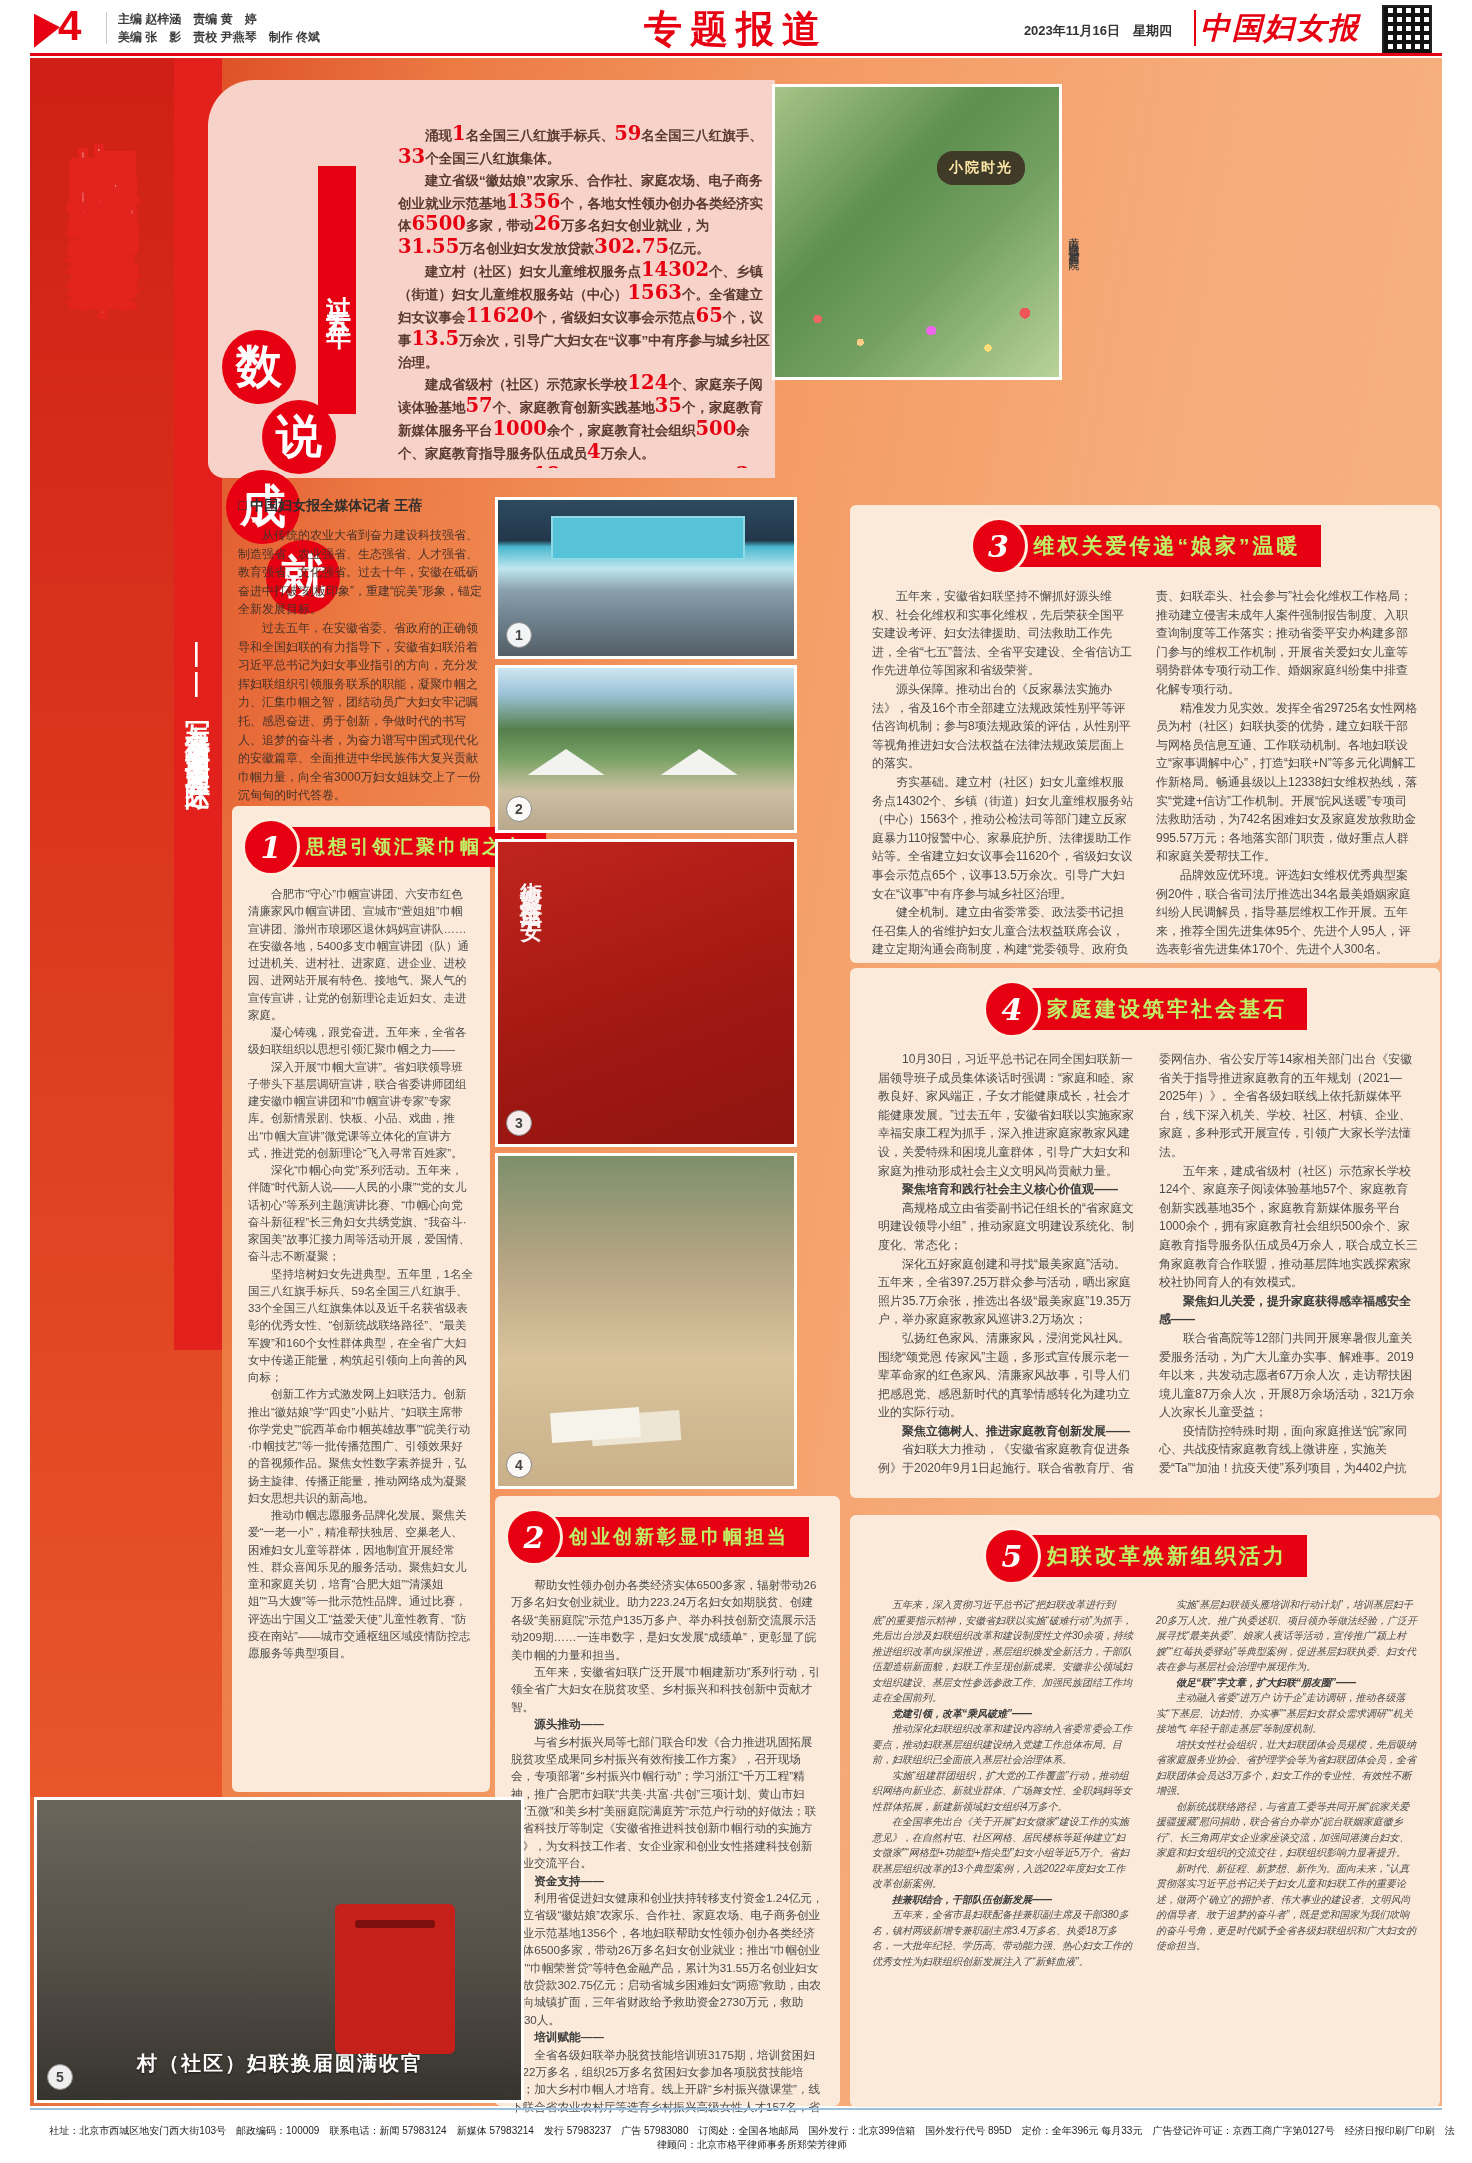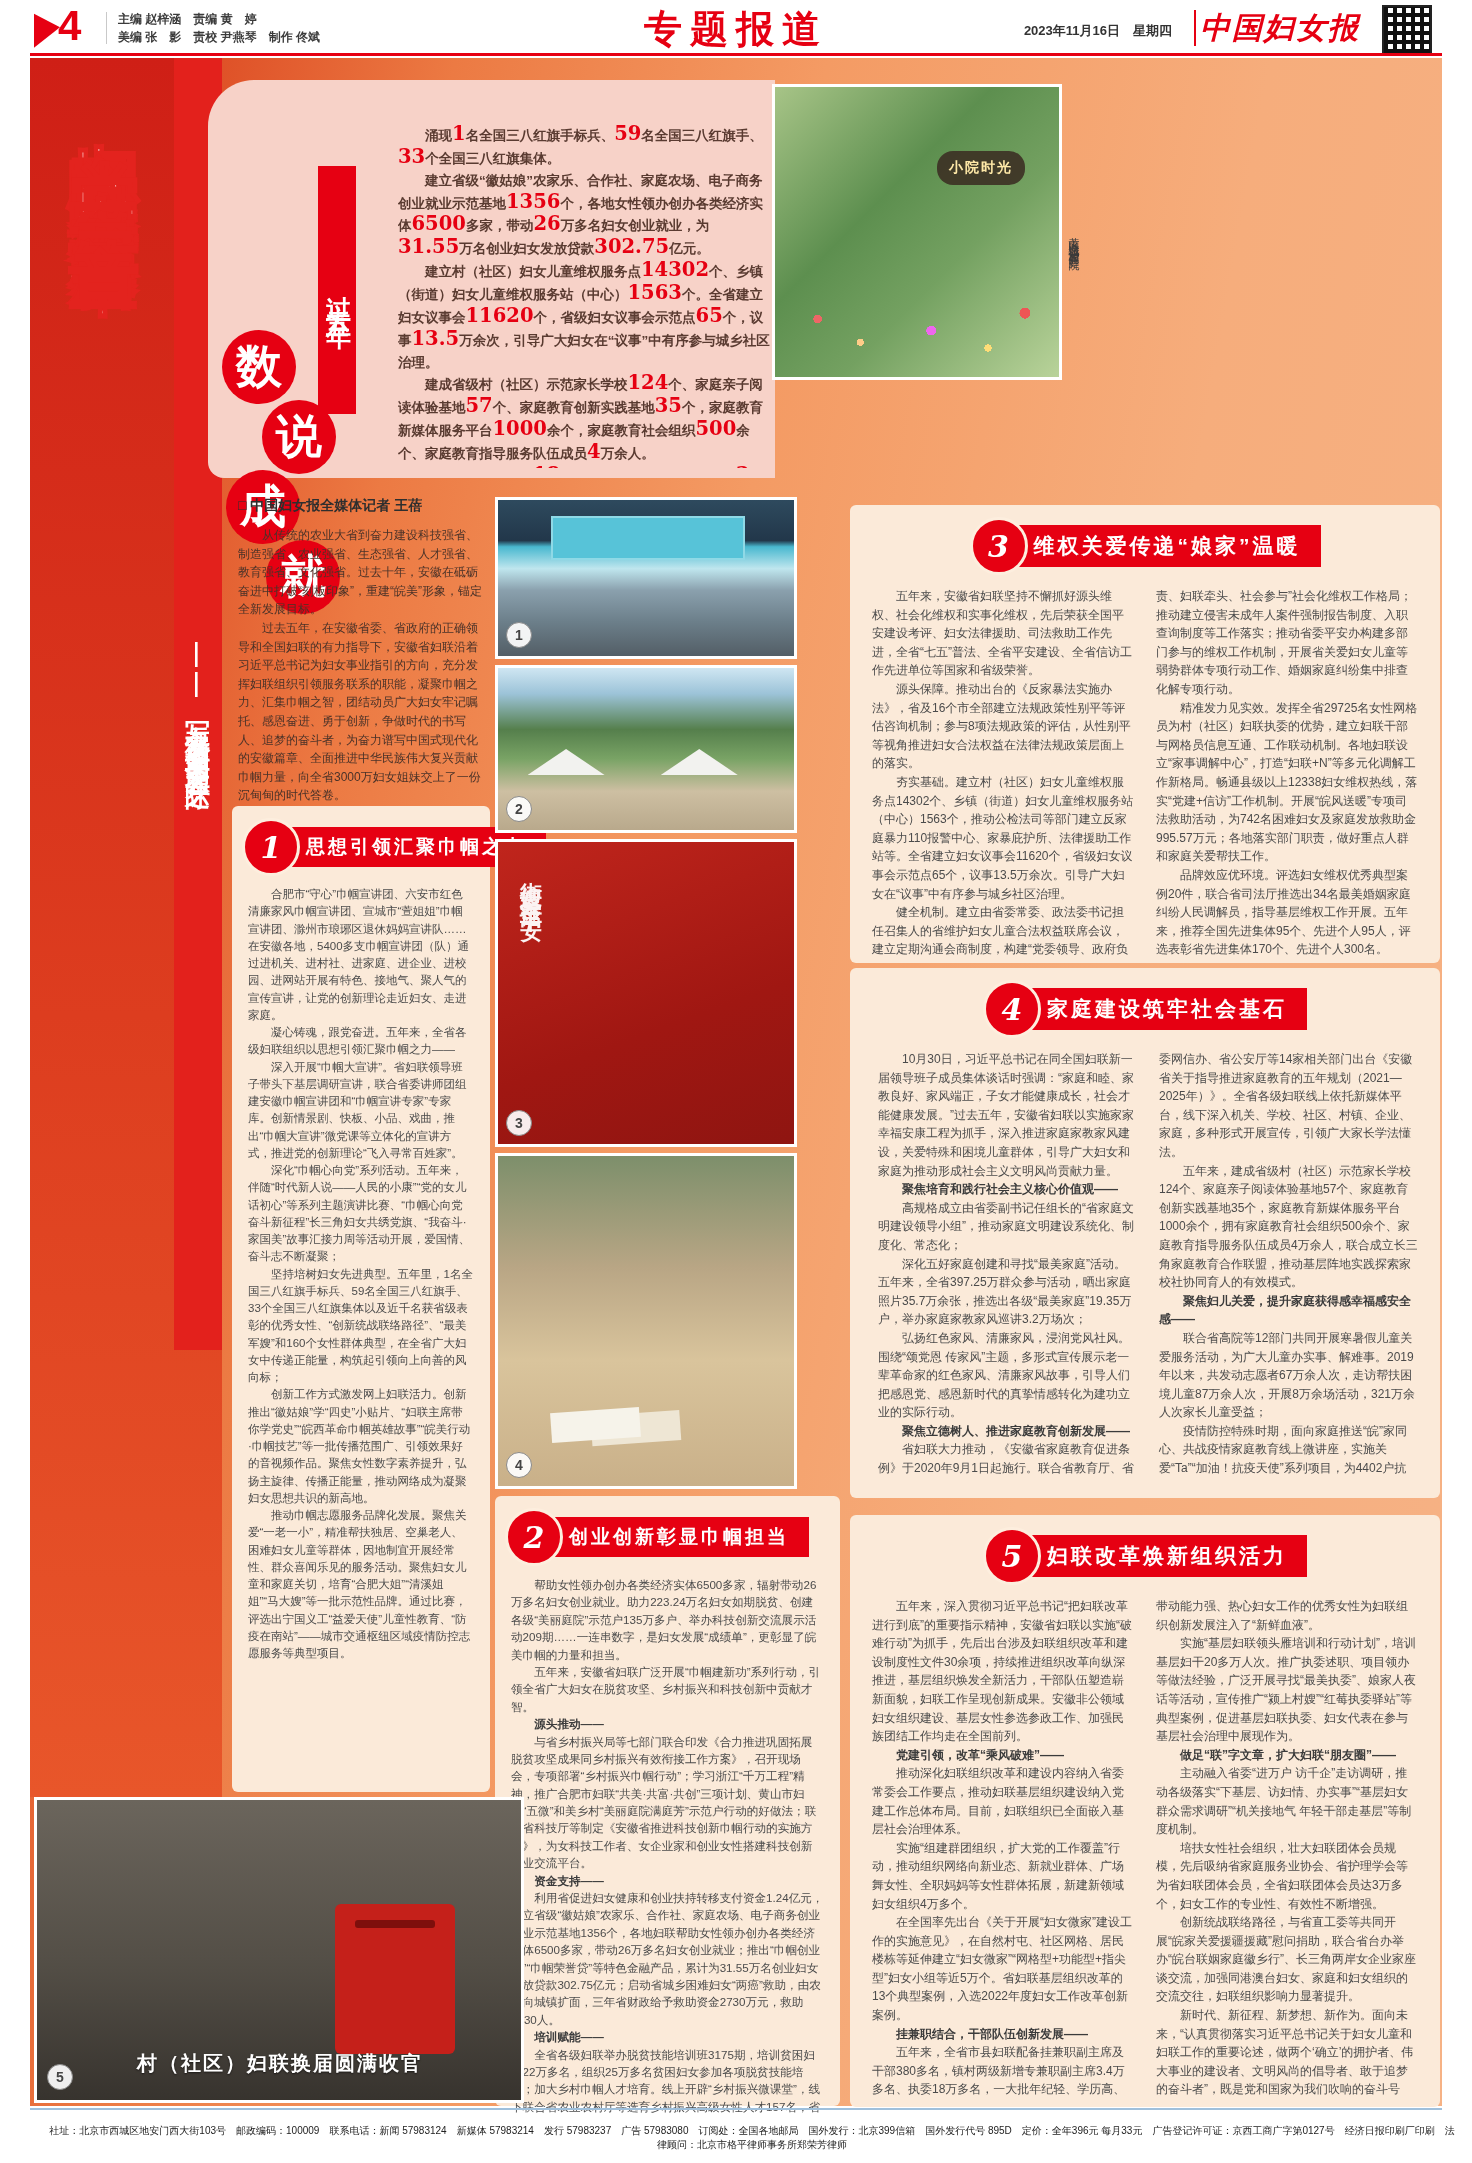--- a/index.html
+++ b/index.html
@@ -88,31 +88,31 @@
   .lead-body p{margin:0;text-indent:2em;}
 
   
   .section{position:absolute;background:#fbead9;border-radius:6px;}
   .sec-head{position:relative;display:flex;align-items:center;padding:12px 0 0 0;}
   .sec-head.center{justify-content:center;}
   .sec-head.left{padding-left:10px;}
   .sec-badge{width:52px;height:52px;border-radius:50%;background:#e60012;border:3px solid #fdeede;
     color:#fff;font:italic 800 30px "DejaVu Serif",serif;display:flex;align-items:center;justify-content:center;
     position:relative;z-index:2;flex:0 0 auto;}
-  .sec-titlebar{background:#e60012;color:#ffffff;font-size:21px;font-weight:800;letter-spacing:3px;
+  .sec-titlebar{background:#e60012;color:#bef264;font-size:21px;font-weight:800;letter-spacing:3px;
     padding:7px 20px 7px 16px;margin-left:-10px;white-space:nowrap;}
   .sec-body{padding:10px 16px 12px 16px;font-size:12px;line-height:1.55;color:#4b4b4b;overflow:hidden;}
   .sec-body p{margin:0;text-indent:2em;}
   .sec-body p.subhead{font-weight:bold;color:#3b3b3b;}
   .cols2 .sec-body{column-count:2;column-gap:22px;padding:12px 22px;}
   #sec-0 .sec-body{font-size:11.5px;line-height:1.5;height:880px;}
   #sec-1 .sec-body{font-size:11.6px;line-height:1.5;height:530px;}
   #sec-2 .sec-body{height:372px;}
   #sec-3 .sec-body{height:442px;padding-left:28px;}
-  #sec-4 .sec-body{height:506px;font-size:12px;}
+  #sec-4 .sec-body{height:506px;font-size:10px;font-style:italic;}
   #sec-0 .sec-titlebar,#sec-1 .sec-titlebar{font-size:19px;}
 
   
   .bottom-caption{position:absolute;left:60px;top:2050px;width:440px;text-align:center;color:#ffffff;
     font-size:20px;font-weight:bold;letter-spacing:2px;text-shadow:0 1px 2px rgba(0,0,0,.6);}
   .footer-sep{position:absolute;left:30px;top:2108px;width:1412px;height:2px;background:#9fc0dc;}
   .footer{position:absolute;left:46px;top:2124px;width:1412px;font-size:10px;color:#222;text-align:center;
     letter-spacing:0;}
 </style>
 </head>

